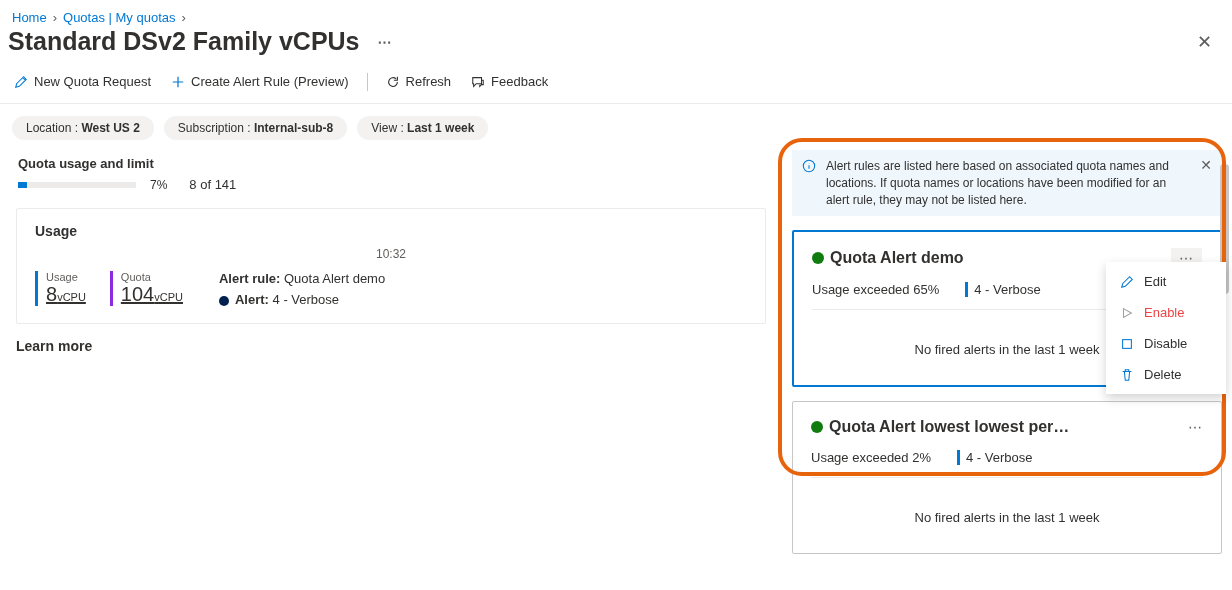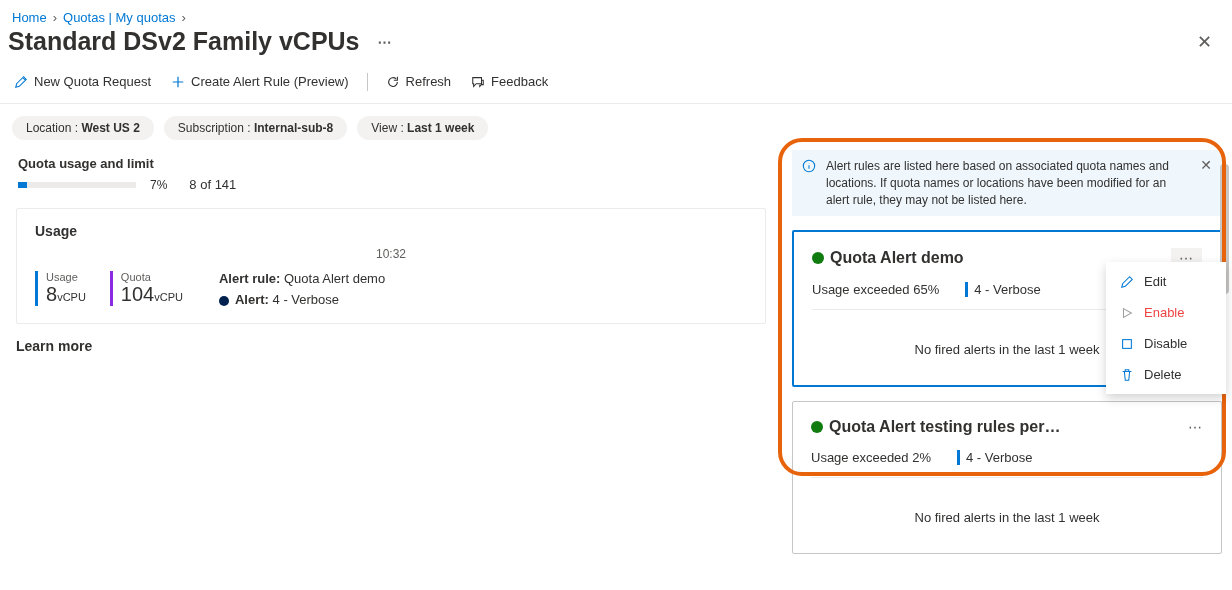--- a/index.html
+++ b/index.html
@@ -152,21 +152,21 @@
       display: flex;
       gap: 24px;
       margin-top: 10px;
       align-items: flex-start;
     }
     .legend-stat {
       border-left: 3px solid;
       padding-left: 8px;
     }
     .legend-stat .lab { font-size: 11px; color: #605e5c; }
-    .legend-stat .val { font-size: 20px; font-weight: 400; }
+    .legend-stat .val { font-size: 20px; font-weight: 400; text-decoration: underline; }
     .legend-stat .unit { font-size: 11px; }
     .legend-meta {
       display: flex;
       flex-direction: column;
       gap: 6px;
       font-size: 13px;
       margin-left: 12px;
     }
     .legend-meta .dot {
       display: inline-block;
@@ -449,21 +449,21 @@
             </svg>
           <span>Delete</span>
         </div>
       </div>
     </div>
 
     <div class="alert-card">
       <div class="alert-card-head">
         <div class="alert-title">
           <span class="status-dot"></span>
-          <span>Quota Alert testing rules per…</span>
+          <span>Quota Alert lowest lowest per…</span>
         </div>
         <span class="dots">⋯</span>
       </div>
       <div class="alert-meta-row">
         <span>Usage exceeded 2%</span>
         <span class="sev-pill">4 - Verbose</span>
       </div>
       <div class="no-fired">No fired alerts in the last 1 week</div>
     </div>
   </div>

